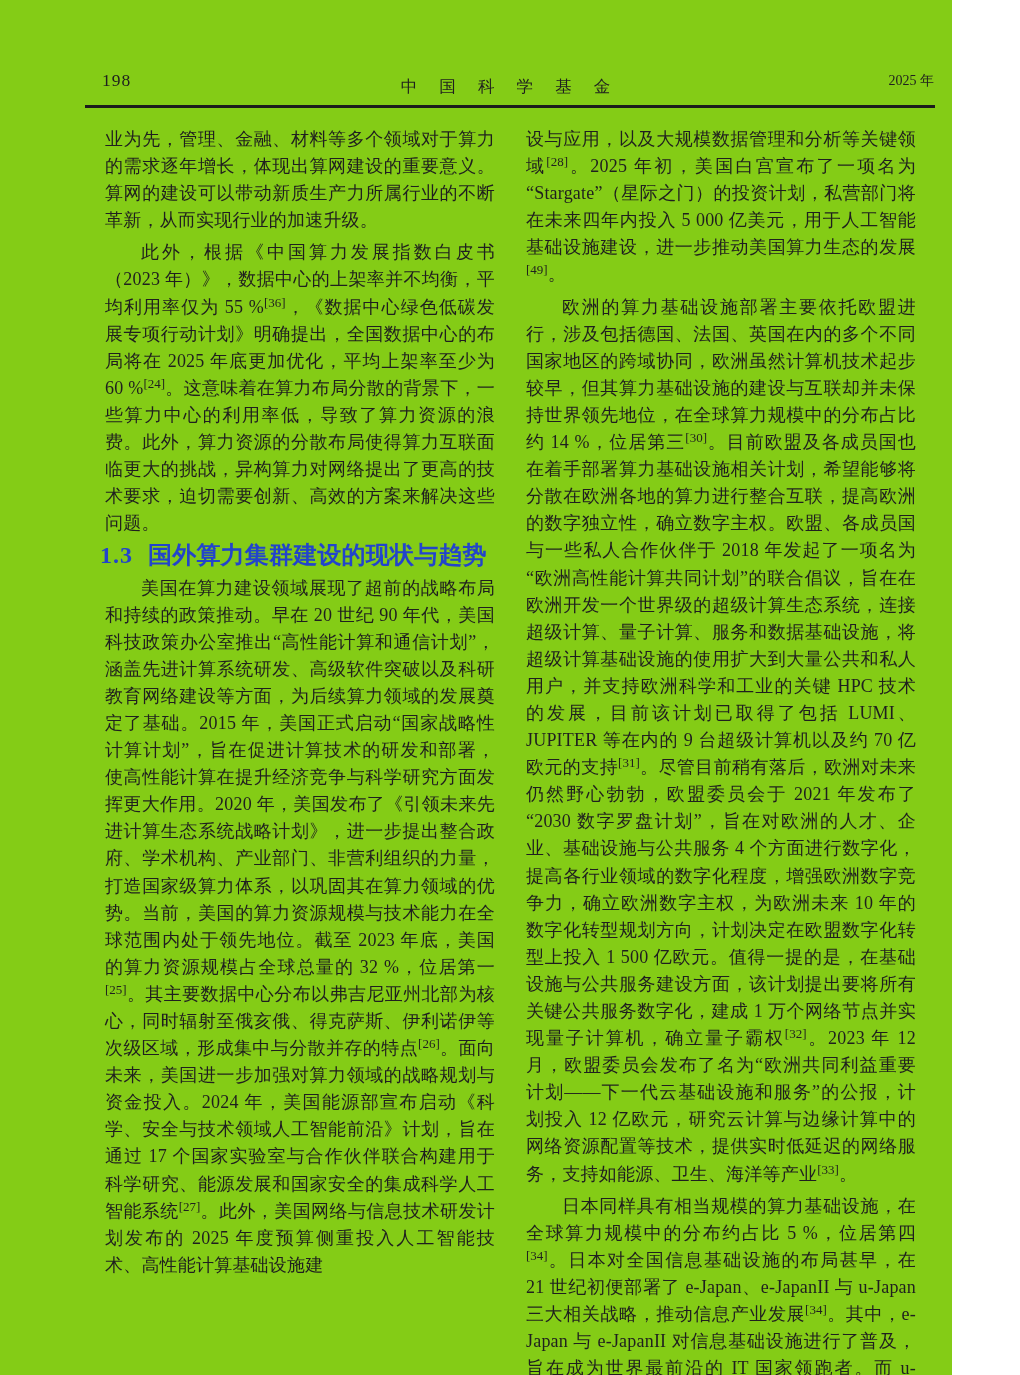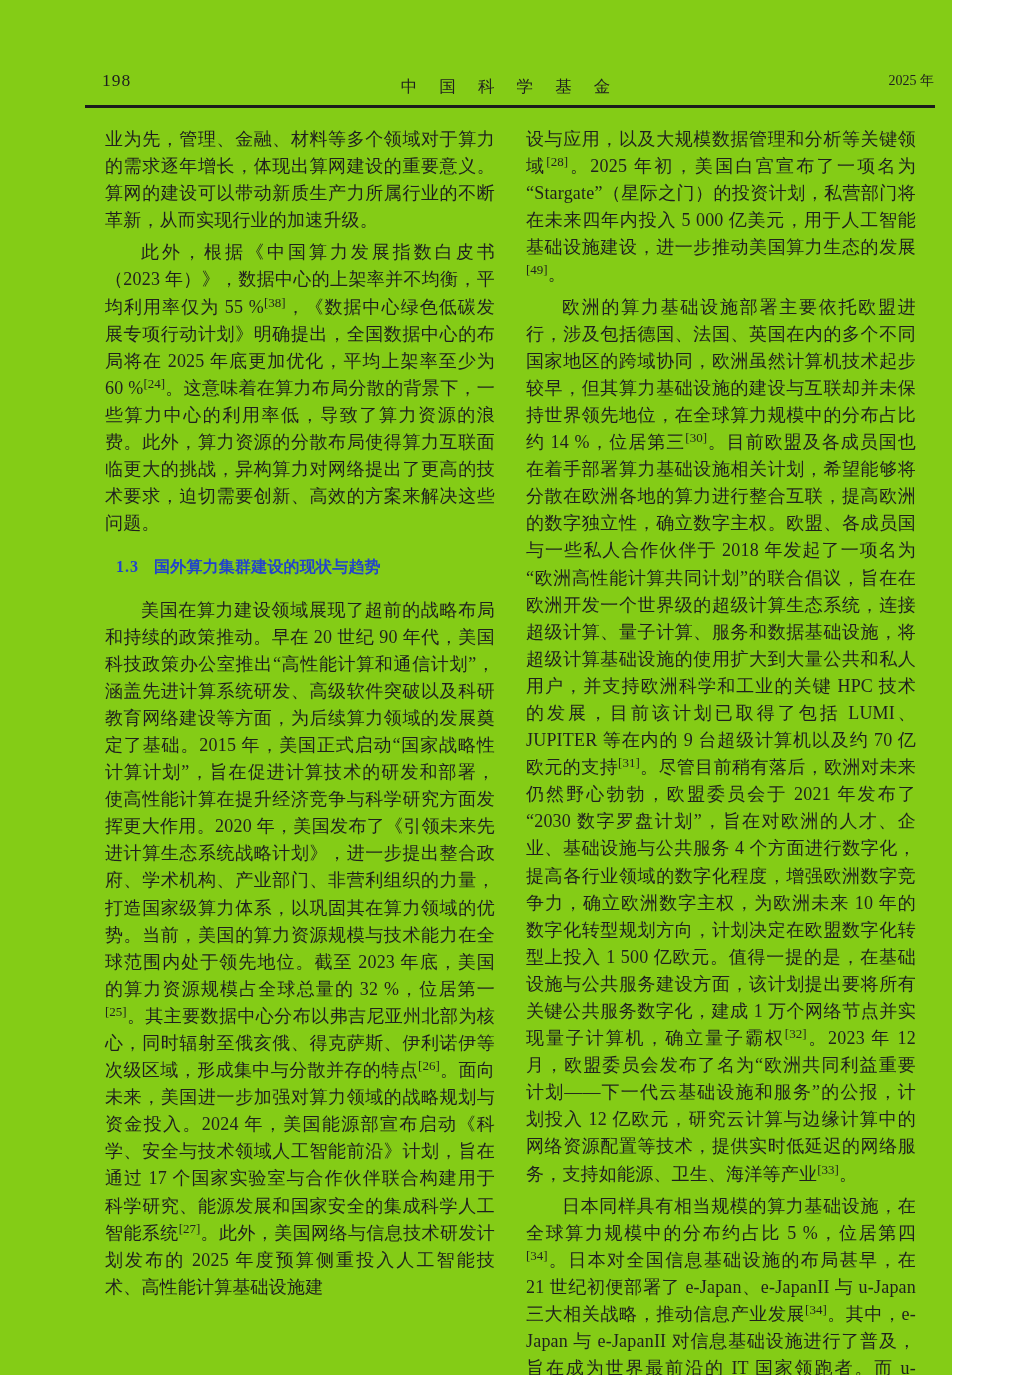--- a/index.html
+++ b/index.html
@@ -69,45 +69,45 @@
   .para { margin: 5px; }
   .para.indent { text-indent: 2em; }
   sup.cite {
     font-size: 13px;
     line-height: 0;
     vertical-align: 6px;
     letter-spacing: 0;
     font-family: "Liberation Serif", "DejaVu Serif", serif;
   }
   .section-heading {
-    margin: 16px;
+    margin: 0;
     font-weight: bold;
     color: #2244cc;
-    font-size: 16px;
+    font-size: 24px;
     line-height: 27.1px;
   }
   .section-heading .sec-num { margin-right: 15px; letter-spacing: 1px; }
 </style>
 </head>
 <body>
 
 <div class="page">
 
   <div class="running-head">
     <span class="rh-pageno">198</span>
     <span class="rh-title">中 国 科 学 基 金</span>
     <span class="rh-year">2025 年</span>
   </div>
 
   <div class="head-rule"></div>
 
   <div class="content">
     <div class="col">
         <p class="para">业为先，管理、金融、材料等多个领域对于算力的需求逐年增长，体现出算网建设的重要意义。算网的建设可以带动新质生产力所属行业的不断革新，从而实现行业的加速升级。</p>
-        <p class="para indent">此外，根据《中国算力发展指数白皮书（2023 年）》，数据中心的上架率并不均衡，平均利用率仅为 55 %<sup class="cite">[38]</sup>，《数据中心绿色低碳发展专项行动计划》明确提出，全国数据中心的布局将在 2025 年底更加优化，平均上架率至少为 60 %<sup class="cite">[24]</sup>。这意味着在算力布局分散的背景下，一些算力中心的利用率低，导致了算力资源的浪费。此外，算力资源的分散布局使得算力互联面临更大的挑战，异构算力对网络提出了更高的技术要求，迫切需要创新、高效的方案来解决这些问题。</p>
+        <p class="para indent">此外，根据《中国算力发展指数白皮书（2023 年）》，数据中心的上架率并不均衡，平均利用率仅为 55 %<sup class="cite">[36]</sup>，《数据中心绿色低碳发展专项行动计划》明确提出，全国数据中心的布局将在 2025 年底更加优化，平均上架率至少为 60 %<sup class="cite">[24]</sup>。这意味着在算力布局分散的背景下，一些算力中心的利用率低，导致了算力资源的浪费。此外，算力资源的分散布局使得算力互联面临更大的挑战，异构算力对网络提出了更高的技术要求，迫切需要创新、高效的方案来解决这些问题。</p>
         <div class="section-heading"><span class="sec-num">1.3</span><span>国外算力集群建设的现状与趋势</span></div>
         <p class="para indent">美国在算力建设领域展现了超前的战略布局和持续的政策推动。早在 20 世纪 90 年代，美国科技政策办公室推出“高性能计算和通信计划”，涵盖先进计算系统研发、高级软件突破以及科研教育网络建设等方面，为后续算力领域的发展奠定了基础。2015 年，美国正式启动“国家战略性计算计划”，旨在促进计算技术的研发和部署，使高性能计算在提升经济竞争与科学研究方面发挥更大作用。2020 年，美国发布了《引领未来先进计算生态系统战略计划》，进一步提出整合政府、学术机构、产业部门、非营利组织的力量，打造国家级算力体系，以巩固其在算力领域的优势。当前，美国的算力资源规模与技术能力在全球范围内处于领先地位。截至 2023 年底，美国的算力资源规模占全球总量的 32 %，位居第一<sup class="cite">[25]</sup>。其主要数据中心分布以弗吉尼亚州北部为核心，同时辐射至俄亥俄、得克萨斯、伊利诺伊等次级区域，形成集中与分散并存的特点<sup class="cite">[26]</sup>。面向未来，美国进一步加强对算力领域的战略规划与资金投入。2024 年，美国能源部宣布启动《科学、安全与技术领域人工智能前沿》计划，旨在通过 17 个国家实验室与合作伙伴联合构建用于科学研究、能源发展和国家安全的集成科学人工智能系统<sup class="cite">[27]</sup>。此外，美国网络与信息技术研发计划发布的 2025 年度预算侧重投入人工智能技术、高性能计算基础设施建</p>
       </div>
     <div class="col">
         <p class="para">设与应用，以及大规模数据管理和分析等关键领域<sup class="cite">[28]</sup>。2025 年初，美国白宫宣布了一项名为“Stargate”（星际之门）的投资计划，私营部门将在未来四年内投入 5 000 亿美元，用于人工智能基础设施建设，进一步推动美国算力生态的发展<sup class="cite">[49]</sup>。</p>
         <p class="para indent">欧洲的算力基础设施部署主要依托欧盟进行，涉及包括德国、法国、英国在内的多个不同国家地区的跨域协同，欧洲虽然计算机技术起步较早，但其算力基础设施的建设与互联却并未保持世界领先地位，在全球算力规模中的分布占比约 14 %，位居第三<sup class="cite">[30]</sup>。目前欧盟及各成员国也在着手部署算力基础设施相关计划，希望能够将分散在欧洲各地的算力进行整合互联，提高欧洲的数字独立性，确立数字主权。欧盟、各成员国与一些私人合作伙伴于 2018 年发起了一项名为“欧洲高性能计算共同计划”的联合倡议，旨在在欧洲开发一个世界级的超级计算生态系统，连接超级计算、量子计算、服务和数据基础设施，将超级计算基础设施的使用扩大到大量公共和私人用户，并支持欧洲科学和工业的关键 HPC 技术的发展，目前该计划已取得了包括 LUMI、JUPITER 等在内的 9 台超级计算机以及约 70 亿欧元的支持<sup class="cite">[31]</sup>。尽管目前稍有落后，欧洲对未来仍然野心勃勃，欧盟委员会于 2021 年发布了“2030 数字罗盘计划”，旨在对欧洲的人才、企业、基础设施与公共服务 4 个方面进行数字化，提高各行业领域的数字化程度，增强欧洲数字竞争力，确立欧洲数字主权，为欧洲未来 10 年的数字化转型规划方向，计划决定在欧盟数字化转型上投入 1 500 亿欧元。值得一提的是，在基础设施与公共服务建设方面，该计划提出要将所有关键公共服务数字化，建成 1 万个网络节点并实现量子计算机，确立量子霸权<sup class="cite">[32]</sup>。2023 年 12 月，欧盟委员会发布了名为“欧洲共同利益重要计划——下一代云基础设施和服务”的公报，计划投入 12 亿欧元，研究云计算与边缘计算中的网络资源配置等技术，提供实时低延迟的网络服务，支持如能源、卫生、海洋等产业<sup class="cite">[33]</sup>。</p>
         <p class="para indent">日本同样具有相当规模的算力基础设施，在全球算力规模中的分布约占比 5 %，位居第四<sup class="cite">[34]</sup>。日本对全国信息基础设施的布局甚早，在 21 世纪初便部署了 e-Japan、e-JapanII 与 u-Japan 三大相关战略，推动信息产业发展<sup class="cite">[34]</sup>。其中，e-Japan 与 e-JapanII 对信息基础设施进行了普及，旨在成为世界最前沿的 IT 国家领跑者。而 u-Japan 则致力于打造泛在网络的数字信息社会，以广泛性、用户友好性</p>
       </div>
   </div>
 

